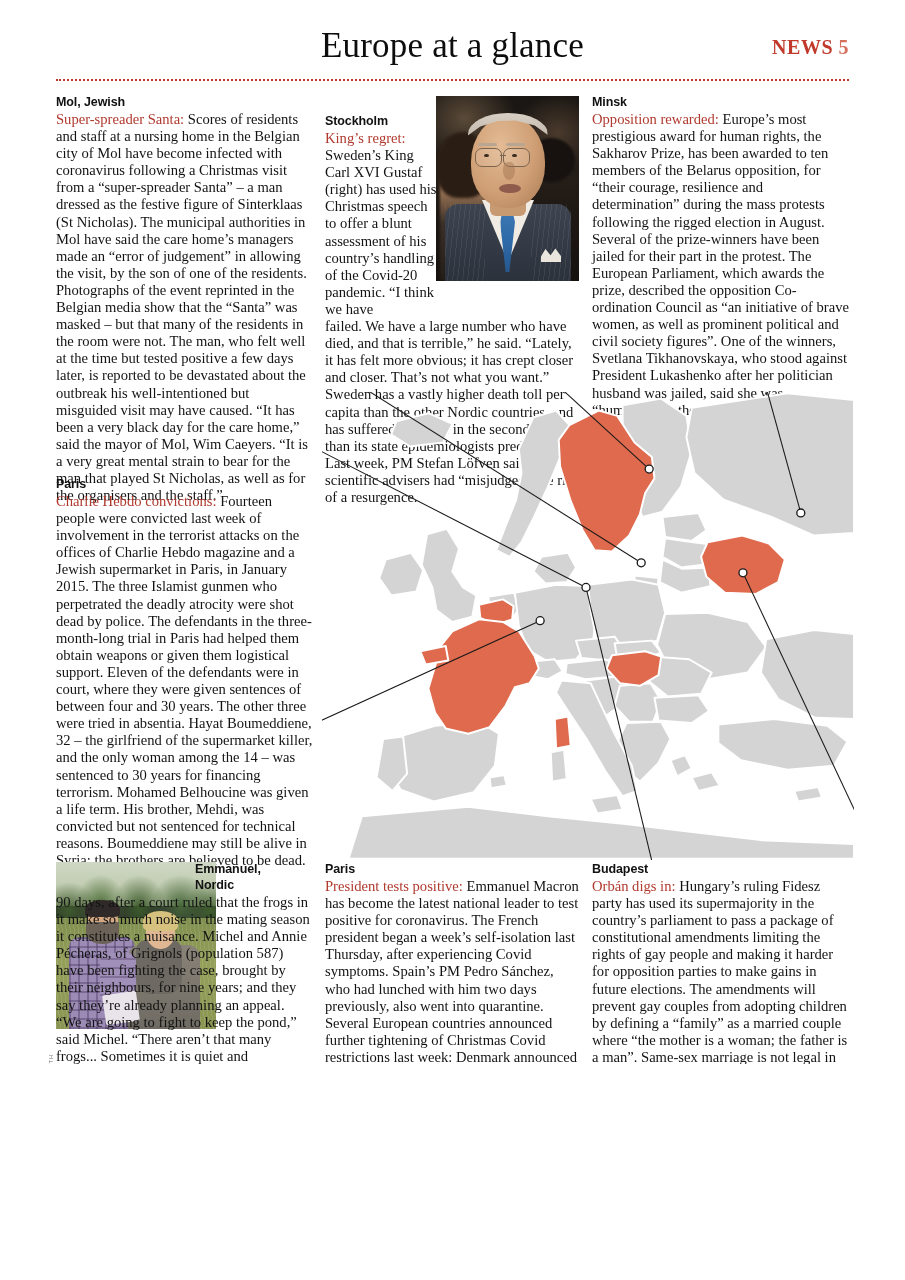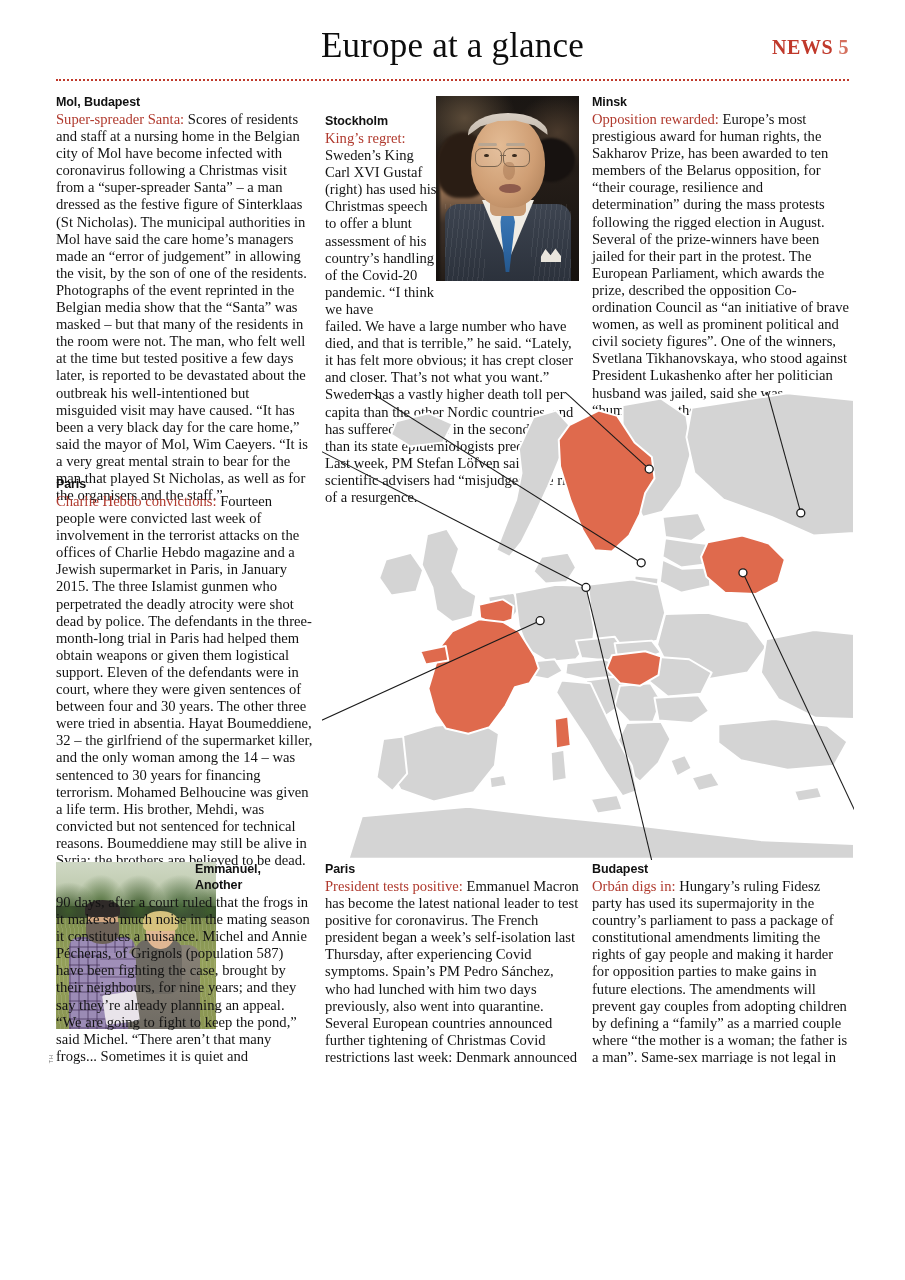--- a/index.html
+++ b/index.html
@@ -358,21 +358,21 @@
 
 <div class="page">
 
   <div class="masthead">
     <div class="masthead-title">Europe at a glance</div>
     <div class="masthead-section"><span>NEWS</span> <span class="num">5</span></div>
   </div>
   <div class="rule-dotted"></div>
 
   <div class="col col1" style="top:95px;">
-    <div class="place">Mol, Budapest</div>
+    <div class="place">Mol, Jewish</div>
     <p class="body"><span class="lede">Super-spreader Santa:</span><span> Scores of residents and staff at a nursing home in the Belgian city of Mol have become infected with coronavirus following a Christmas visit from a “super-spreader Santa” – a man dressed as the festive figure of Sinterklaas (St Nicholas). The municipal authorities in Mol have said the care home’s managers made an “error of judgement” in allowing the visit, by the son of one of the residents. Photographs of the event reprinted in the Belgian media show that the “Santa” was masked – but that many of the residents in the room were not. The man, who felt well at the time but tested positive a few days later, is reported to be devastated about the outbreak his well-intentioned but misguided visit may have caused. “It has been a very black day for the care home,” said the mayor of Mol, Wim Caeyers. “It is a very great mental strain to bear for the man that played St Nicholas, as well as for the organisers and the staff.”</span></p>
   </div>
 
   <div class="col col1" style="top:477px;">
     <div class="place">Paris</div>
     <p class="body"><span class="lede">Charlie Hebdo convictions:</span><span> Fourteen people were convicted last week of involvement in the terrorist attacks on the offices of Charlie Hebdo magazine and a Jewish supermarket in Paris, in January 2015. The three Islamist gunmen who perpetrated the deadly atrocity were shot dead by police. The defendants in the three-month-long trial in Paris had helped them obtain weapons or given them logistical support. Eleven of the defendants were in court, where they were given sentences of between four and 30 years. The other three were tried in absentia. Hayat Boumeddiene, 32 – the girlfriend of the supermarket killer, and the only woman among the 14 – was sentenced to 30 years for financing terrorism. Mohamed Belhoucine was given a life term. His brother, Mehdi, was convicted but not sentenced for technical reasons. Boumeddiene may still be alive in Syria; the brothers are believed to be dead.</span></p>
   </div>
 
   <div class="col col2" style="top:95px;margin-top:19px;">
     <div class="place">Stockholm</div>
@@ -539,21 +539,21 @@
       <div class="fp-woman-head"></div>
       <div class="fp-woman-hair"></div>
     </div>
     <div class="fp-sleeve"></div>
     <div class="fp-paper"></div>
   </div>
   <div class="photo-credit">© ARNAUD LOTH</div>
 
   <div class="col col1" style="top:862px;">
     <div class="place narrow-r">Emmanuel,</div>
-    <div class="place narrow-r">Another</div>
+    <div class="place narrow-r">Nordic</div>
     <p class="body" style="margin-top:0;"><span> 90 days, after a court ruled that the frogs in it make so much noise in the mating season it constitutes a nuisance. Michel and Annie Pécheras, of Grignols (population 587) have been fighting the case, brought by their neighbours, for nine years; and they say they’re already planning an appeal. “We are going to fight to keep the pond,” said Michel. “There aren’t that many frogs... Sometimes it is quiet and sometimes they all croak but they are never louder than a lawnmower.”</span></p>
   </div>
 
   <div class="col col2" style="top:862px;">
     <div class="place">Paris</div>
     <p class="body"><span class="lede">President tests positive:</span><span> Emmanuel Macron has become the latest national leader to test positive for coronavirus. The French president began a week’s self-isolation last Thursday, after experiencing Covid symptoms. Spain’s PM Pedro Sánchez, who had lunched with him two days previously, also went into quarantine. Several European countries announced further tightening of Christmas Covid restrictions last week: Denmark announced a national lockdown beginning on Christmas Day itself. EU regulators have taken more time than the UK, US and Canada to approve the BioNTech/Pfizer vaccine, which was developed in Germany and is being manufactured in Germany and Belgium. However, regulators were expected to approve it before Christmas, and last week the German health minister said that he hoped to start Germany’s roll-out on 27 December.</span></p>
   </div>
 
   <div class="col col3" style="top:862px;">
     <div class="place">Budapest</div>

